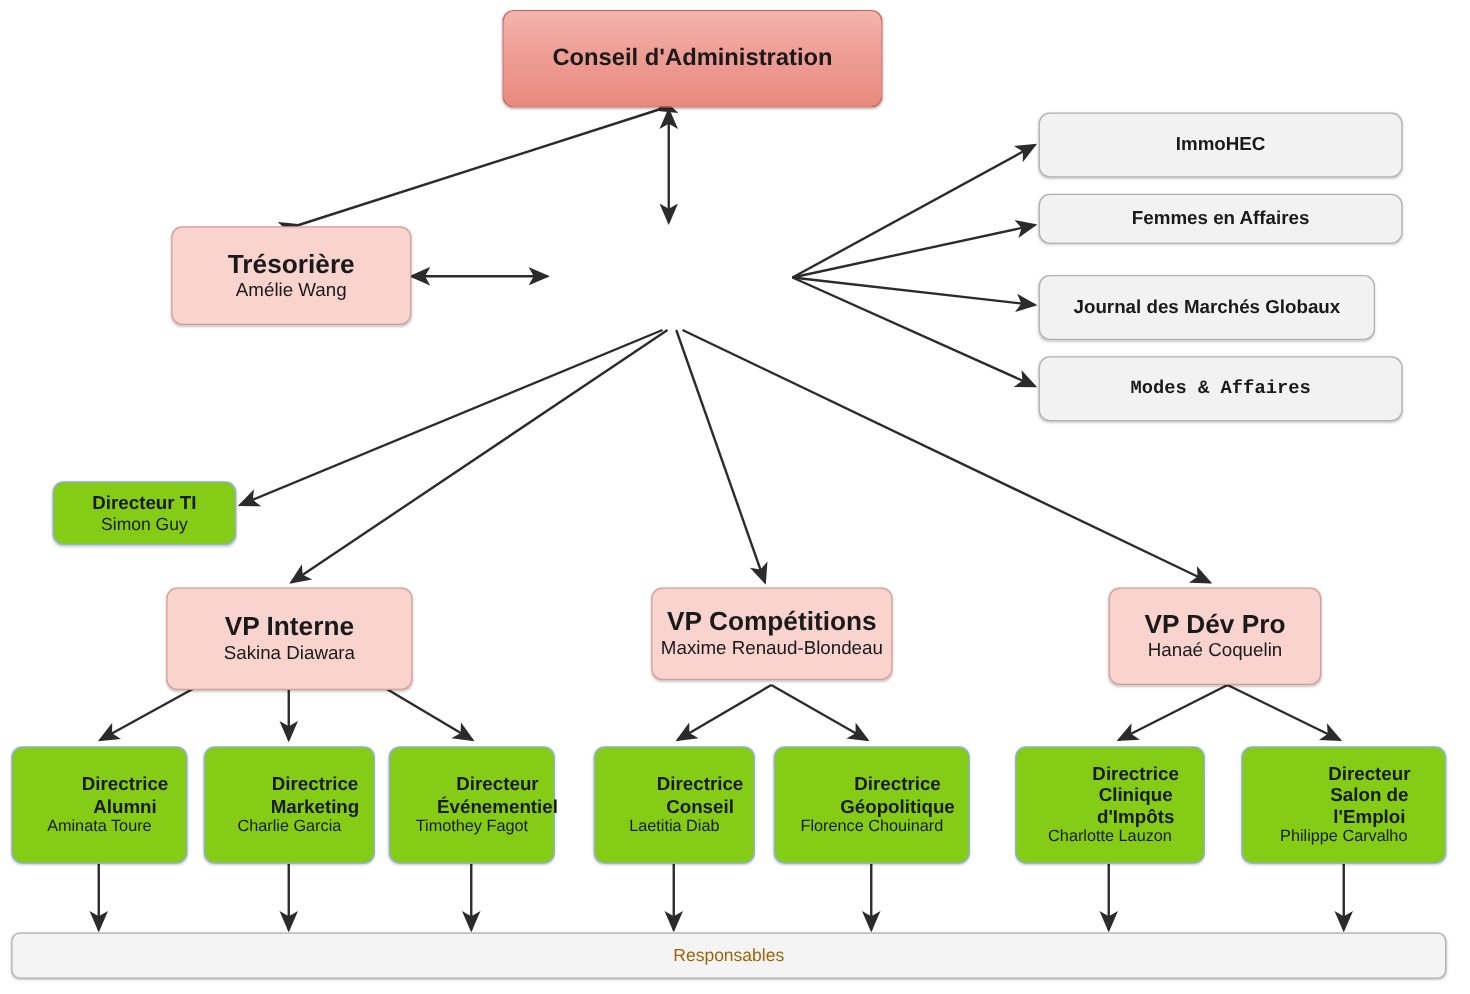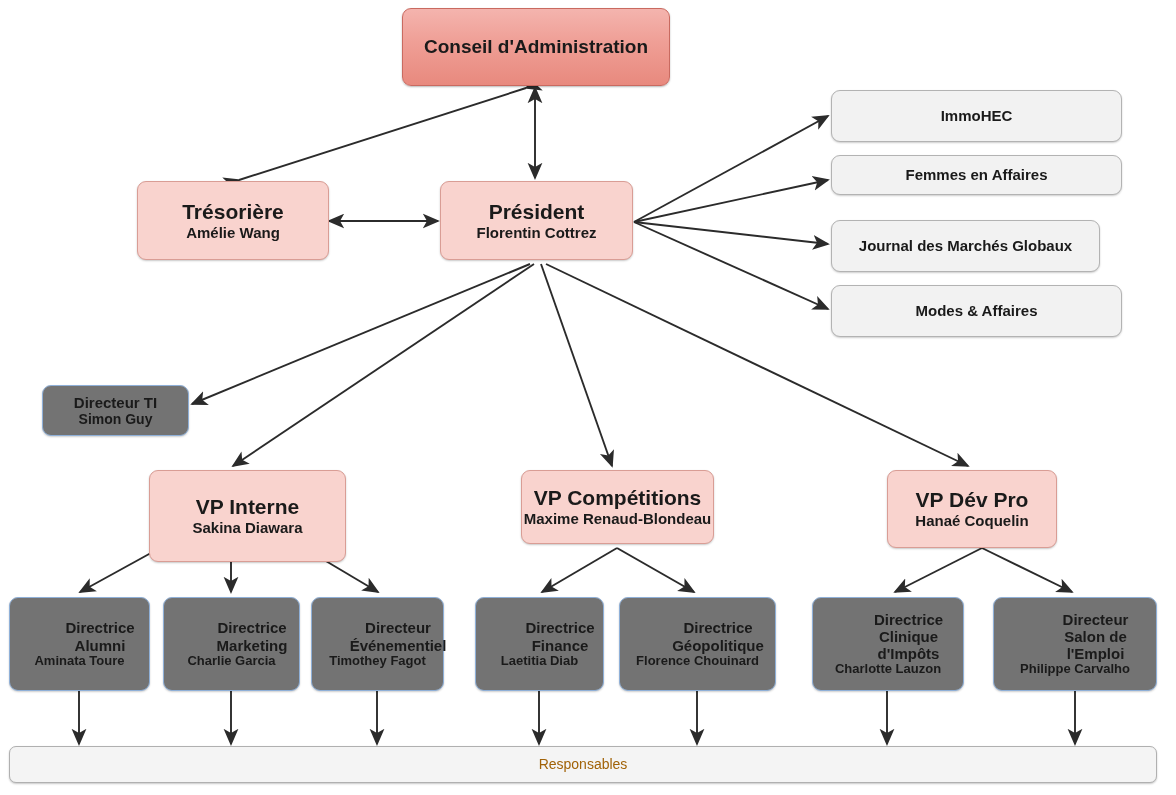--- a/index.html
+++ b/index.html
@@ -36,41 +36,41 @@
     border-radius: 9px;
     text-align: center;
     line-height: 1.15;
     z-index: 3;
   }
   .node .ttl {
     font-weight: bold;
     color: #1a1a1a;
   }
   .node .sub {
-    font-weight: bold;
+    font-weight: normal;
     color: #1a1a1a;
   }
   
   .n-root {
     background: linear-gradient(to bottom, #f4b4ae 0%, #ef9e95 45%, #e8897e 100%);
     border: 1px solid #c96a60;
     box-shadow: 0 1px 2px rgba(0,0,0,0.28);
   }
   .n-root .ttl { font-size: 19px; }
   
   .n-pink {
     background: #f9d3ce;
     border: 1px solid #d99d95;
     box-shadow: 0 1px 2px rgba(0,0,0,0.22);
   }
   .n-pink .ttl { font-size: 21px; }
   .n-pink .sub { font-size: 15px; }
   
   .n-blue {
-    background: #737373;
+    background: #84cc16;
     border: 1px solid #8fb0d8;
     box-shadow: 0 1px 2px rgba(0,0,0,0.20);
   }
   .n-blue .ttl { font-size: 15px; }
   .n-blue .sub { font-size: 14px; }
   .n-blue-sm .ttl { font-size: 15px; margin-left: 41px; }
   .n-blue-sm .sub { font-size: 13px; }
   
   .n-gray {
     background: #f2f2f2;
@@ -133,53 +133,49 @@
       <line x1="79" y1="691" x2="79" y2="744" marker-end="url(#ah)"></line>
       <line x1="231" y1="691" x2="231" y2="744" marker-end="url(#ah)"></line>
       <line x1="377" y1="691" x2="377" y2="744" marker-end="url(#ah)"></line>
       <line x1="539" y1="691" x2="539" y2="744" marker-end="url(#ah)"></line>
       <line x1="697" y1="691" x2="697" y2="744" marker-end="url(#ah)"></line>
       <line x1="887" y1="691" x2="887" y2="744" marker-end="url(#ah)"></line>
       <line x1="1075" y1="691" x2="1075" y2="744" marker-end="url(#ah)"></line>
     </g>
   </svg>
 
-  <div class="node n-root" style="left:402px; top:8px; width:268px; height:78px;">
+  <div class="node n-root" style="left:402px; top:8px; width:304px; height:78px;">
     <div class="ttl">Conseil d'Administration</div>
   </div>
 
   <div class="node n-pink" style="left:137px; top:181px; width:192px; height:79px;">
     <div class="ttl">Trésorière</div>
     <div class="sub">Amélie Wang</div>
   </div>
 
-  <div class="node n-pink" style="left:440px; top:181px; width:193px; height:79px;">
-    <div class="ttl">Président</div>
-    <div class="sub">Florentin Cottrez</div>
-  </div>
 
   <div class="node n-blue" style="left:42px; top:385px; width:147px; height:51px;">
     <div class="ttl">Directeur TI</div>
     <div class="sub">Simon Guy</div>
   </div>
 
   <div class="node n-gray" style="left:831px; top:90px; width:291px; height:52px;">
     <div class="ttl">ImmoHEC</div>
   </div>
   <div class="node n-gray" style="left:831px; top:155px; width:291px; height:40px;">
     <div class="ttl">Femmes en Affaires</div>
   </div>
   <div class="node n-gray" style="left:831px; top:220px; width:269px; height:52px;justify-content:center;">
     <div class="ttl">Journal des Marchés Globaux</div>
   </div>
-  <div class="node n-gray" style="left:831px; top:285px; width:291px; height:52px;">
+  <div class="node n-gray" style="left:831px; top:285px; width:291px; height:52px;font-family:Liberation Mono, monospace;">
     <div class="ttl">Modes &amp; Affaires</div>
   </div>
 
-  <div class="node n-pink" style="left:133px; top:470px; width:197px; height:92px;margin-left:16px;">
+  <div class="node n-pink" style="left:133px; top:470px; width:197px; height:82px;">
     <div class="ttl">VP Interne</div>
     <div class="sub">Sakina Diawara</div>
   </div>
   <div class="node n-pink" style="left:521px; top:470px; width:193px; height:74px;">
     <div class="ttl">VP Compétitions</div>
     <div class="sub">Maxime Renaud-Blondeau</div>
   </div>
   <div class="node n-pink" style="left:887px; top:470px; width:170px; height:78px;">
     <div class="ttl">VP Dév Pro</div>
     <div class="sub">Hanaé Coquelin</div>
@@ -195,21 +191,21 @@
     <div class="ttl">Marketing</div>
     <div class="sub">Charlie Garcia</div>
   </div>
   <div class="node n-blue n-blue-sm" style="left:311px; top:597px; width:133px; height:94px;">
     <div class="ttl">Directeur</div>
     <div class="ttl">Événementiel</div>
     <div class="sub">Timothey Fagot</div>
   </div>
   <div class="node n-blue n-blue-sm" style="left:475px; top:597px; width:129px; height:94px;">
     <div class="ttl">Directrice</div>
-    <div class="ttl">Finance</div>
+    <div class="ttl">Conseil</div>
     <div class="sub">Laetitia Diab</div>
   </div>
   <div class="node n-blue n-blue-sm" style="left:619px; top:597px; width:157px; height:94px;">
     <div class="ttl">Directrice</div>
     <div class="ttl">Géopolitique</div>
     <div class="sub">Florence Chouinard</div>
   </div>
   <div class="node n-blue n-blue-sm" style="left:812px; top:597px; width:152px; height:94px;">
     <div class="ttl">Directrice</div>
     <div class="ttl">Clinique d'Impôts</div>

